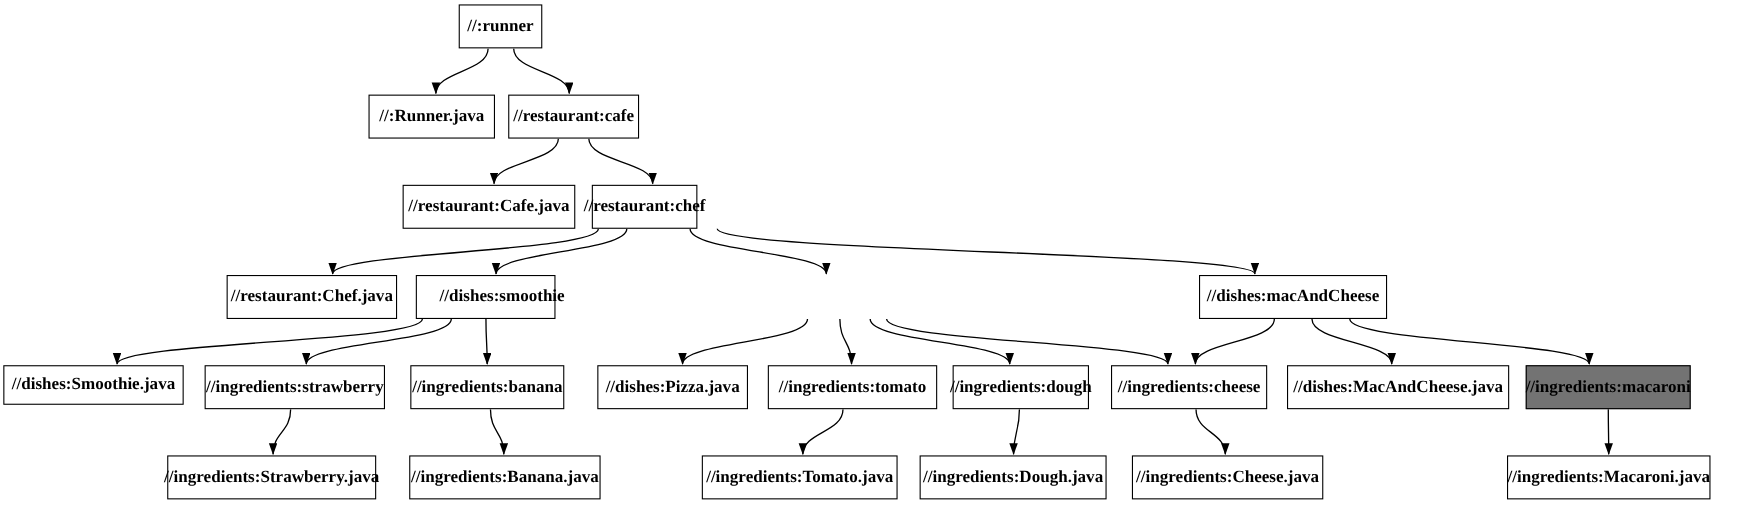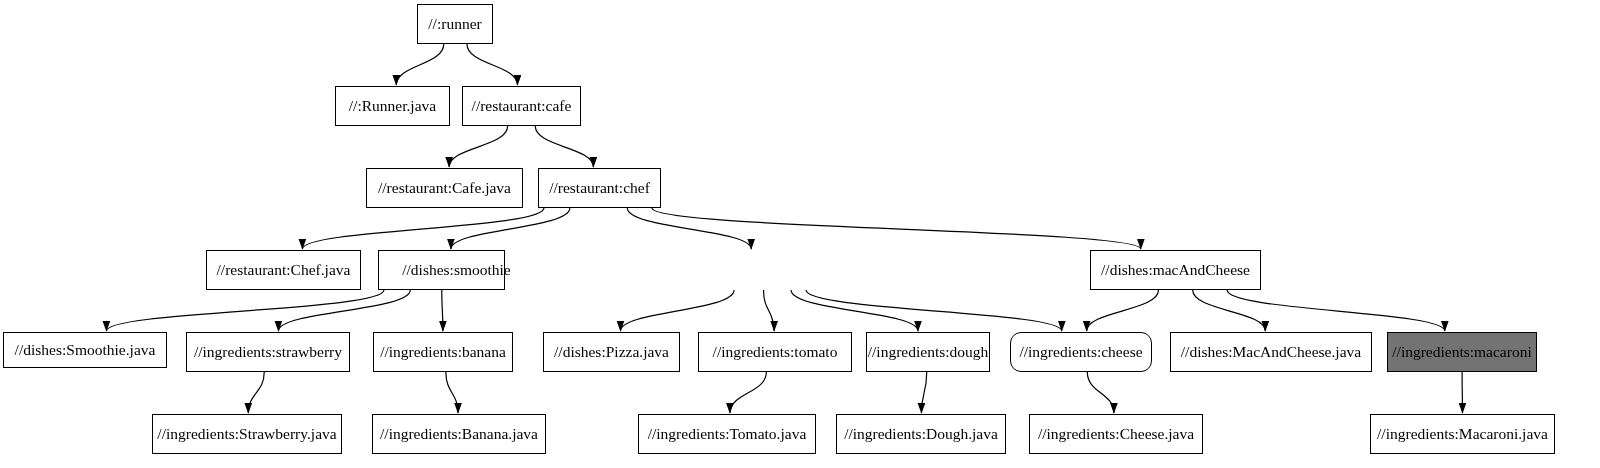--- a/index.html
+++ b/index.html
@@ -43,20 +43,21 @@
     justify-content: center;
     font-size: 15.5px;
     line-height: 1;
     color: #000000;
     white-space: nowrap;
     letter-spacing: 0;
   }
   .graph-node .node-label {
     display: block;
     padding: 0 2px;
+    font-weight: bold;
   }
 </style>
 </head>
 <body>
 
 <div id="graph-canvas">
   <svg id="edge-layer" viewBox="0 0 1600 468" width="1600" height="468" xmlns="http://www.w3.org/2000/svg">
     <defs>
       <marker id="arrowhead" markerWidth="10" markerHeight="10" refX="8.4" refY="3.2" orient="auto" markerUnits="strokeWidth">
         <path d="M0,0 L9,3.2 L0,6.4 Z" fill="#000000"></path>
@@ -95,21 +96,21 @@
       </div>
       <div class="graph-node" style="left: 335px; top: 86px; width: 115px; height: 40px; border-color: rgb(0, 0, 0); background: rgb(255, 255, 255);">
         <span class="node-label">//:Runner.java</span>
       </div>
       <div class="graph-node" style="left: 462px; top: 86px; width: 119px; height: 40px; border-color: rgb(0, 0, 0); background: rgb(255, 255, 255);">
         <span class="node-label">//restaurant:cafe</span>
       </div>
       <div class="graph-node" style="left: 366px; top: 168px; width: 157px; height: 40px; border-color: rgb(0, 0, 0); background: rgb(255, 255, 255);">
         <span class="node-label">//restaurant:Cafe.java</span>
       </div>
-      <div class="graph-node" style="left: 538px; top: 168px; width: 123px; height: 40px; border-color: rgb(0, 0, 0); background: rgb(255, 255, 255);">
+      <div class="graph-node" style="left: 538px; top: 168px; width: 96px; height: 40px; border-color: rgb(0, 0, 0); background: rgb(255, 255, 255);">
         <span class="node-label">//restaurant:chef</span>
       </div>
       <div class="graph-node" style="left: 206px; top: 250px; width: 155px; height: 40px; border-color: rgb(0, 0, 0); background: rgb(255, 255, 255);">
         <span class="node-label">//restaurant:Chef.java</span>
       </div>
       <div class="graph-node" style="left: 378px; top: 250px; width: 127px; height: 40px; border-color: rgb(0, 0, 0); background: rgb(255, 255, 255); padding-left: 30px;">
         <span class="node-label">//dishes:smoothie</span>
       </div>
       <div class="graph-node" style="left: 1090px; top: 250px; width: 171px; height: 40px; border-color: rgb(0, 0, 0); background: rgb(255, 255, 255);">
         <span class="node-label">//dishes:macAndCheese</span>
@@ -125,21 +126,21 @@
       </div>
       <div class="graph-node" style="left: 543px; top: 332px; width: 137px; height: 40px; border-color: rgb(0, 0, 0); background: rgb(255, 255, 255);">
         <span class="node-label">//dishes:Pizza.java</span>
       </div>
       <div class="graph-node" style="left: 698px; top: 332px; width: 154px; height: 40px; border-color: rgb(0, 0, 0); background: rgb(255, 255, 255);">
         <span class="node-label">//ingredients:tomato</span>
       </div>
       <div class="graph-node" style="left: 866px; top: 332px; width: 124px; height: 40px; border-color: rgb(0, 0, 0); background: rgb(255, 255, 255);">
         <span class="node-label">//ingredients:dough</span>
       </div>
-      <div class="graph-node" style="left: 1010px; top: 332px; width: 142px; height: 40px; border-color: rgb(0, 0, 0); background: rgb(255, 255, 255); border-radius: 11px;">
+      <div class="graph-node" style="left: 1010px; top: 332px; width: 142px; height: 40px; border-color: rgb(0, 0, 0); background: rgb(255, 255, 255);">
         <span class="node-label">//ingredients:cheese</span>
       </div>
       <div class="graph-node" style="left: 1170px; top: 332px; width: 202px; height: 40px; border-color: rgb(0, 0, 0); background: rgb(255, 255, 255);">
         <span class="node-label">//dishes:MacAndCheese.java</span>
       </div>
       <div class="graph-node" style="left: 1387px; top: 332px; width: 150px; height: 40px; border-color: rgb(0, 0, 0); background: #737373;">
         <span class="node-label">//ingredients:macaroni</span>
       </div>
       <div class="graph-node" style="left: 152px; top: 414px; width: 190px; height: 40px; border-color: rgb(0, 0, 0); background: rgb(255, 255, 255);">
         <span class="node-label">//ingredients:Strawberry.java</span>

